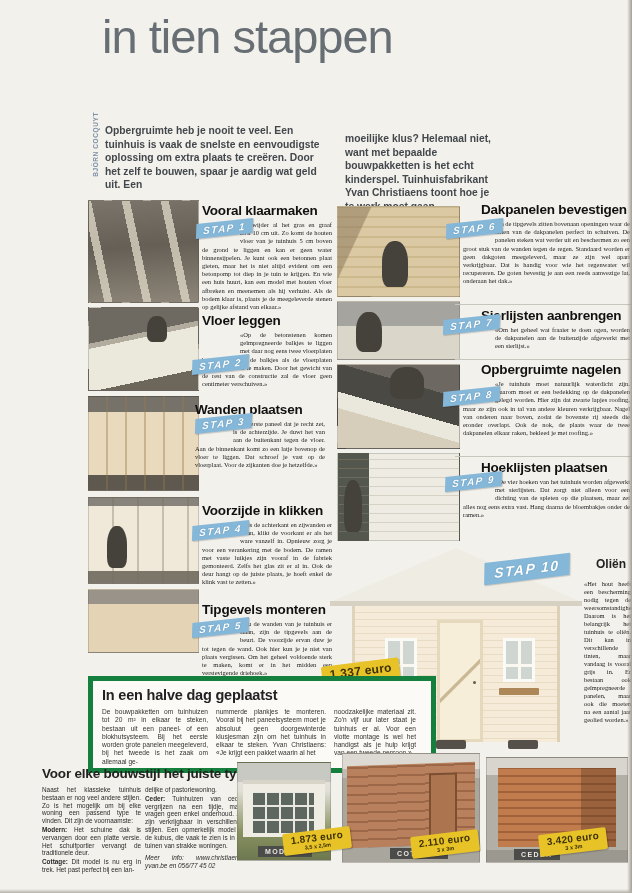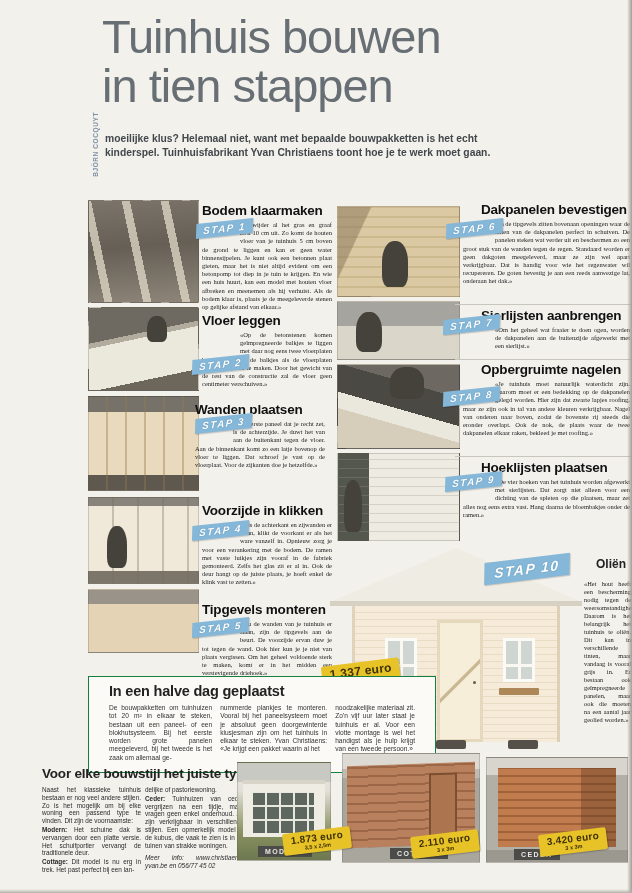--- a/index.html
+++ b/index.html
@@ -143,21 +143,21 @@
   .price .pp { font-size:10px; font-weight:bold; letter-spacing:.3px; }
   .price .ps { font-size:5.5px; font-weight:bold; }
   .price-main { left:322px; top:662px; }
   .price-main .pp { font-size:12px; }
   .price-modern  { left:283px; top:830px; }
   .price-cottage { left:411px; top:833px; }
   .price-ceder   { left:539px; top:831px; }
 
   
   .halvedag { position:absolute; left:88px; top:676px; width:348px; height:97px;
-    background:#fbfaf6; border:1px solid #15803d; padding:6px 20px; }
+    background:#fbfaf6; border:5px solid #15803d; padding:6px 9px; }
   .halvedag h2 { font-size:14.5px; font-weight:bold; letter-spacing:-.2px; margin-bottom:5px; }
   .halvedag .cols { display:flex; gap:8px; }
   .halvedag .cols p { font-size:6.6px; line-height:8.3px; color:#333; text-align:justify; }
   .hd1 { width:106px; } .hd2 { width:110px; } .hd3 { width:82px; }
 
   
   .bouwstijl-title { position:absolute; left:42px; top:766px; font-size:13.5px; font-weight:bold; letter-spacing:-.2px; }
   .bst-col { position:absolute; top:786px; width:99px; }
   .bst-c1 { left:42px; } .bst-c2 { left:145px; }
   .bst-col p { font-size:6.4px; line-height:7.8px; color:#2a2a2a; text-align:justify; margin-bottom:1px; }
@@ -192,25 +192,25 @@
   .lbl-ceder   { left:514px; top:849px; }
 </style>
 </head>
 <body>
 
 <div class="page">
 
   <div class="credit">BJÖRN COCQUYT</div>
 
   <h1 class="headline">
-    <div>Tuinhuis bouwen</div>
     <div>in tien stappen</div>
   </h1>
 
   <div class="intro">
+    <p class="c1">Opbergruimte heb je nooit te veel. Een tuinhuis is vaak de snelste en eenvoudigste oplossing om extra plaats te creëren. Door het zelf te bouwen, spaar je aardig wat geld uit. Een</p>
     <p class="c2">moeilijke klus? Helemaal niet, want met bepaalde bouwpakketten is het echt kinderspel. Tuinhuisfabrikant Yvan Christiaens toont hoe je te werk moet gaan.</p>
   </div>
 
   <div class="photo ph1"></div>
   <div class="photo ph2">
       <i class="fig fig-ph2"></i>
     </div>
   <div class="photo ph3"></div>
   <div class="photo ph4">
       <i class="fig fig-ph4"></i>
@@ -224,21 +224,21 @@
       <i class="fig fig-m2"></i>
     </div>
   <div class="photo m3">
       <i class="fig fig-m3"></i>
     </div>
   <div class="photo m4">
       <i class="fig fig-m4"></i>
     </div>
 
   <div class="step s1">
-    <h3>Bodem klaarmaken</h3>
+    <h3>Vooral klaarmaken</h3>
     <p><span class="gap"></span><span>«Verwijder al het gras en graaf zo'n 10 cm uit. Zo komt de houten vloer van je tuinhuis 5 cm boven de grond te liggen en kan er geen water binnensijpelen. Je kunt ook een betonnen plaat gieten, maar het is niet altijd evident om een betonpomp tot diep in je tuin te krijgen. En wie een huis huurt, kan een model met houten vloer afbreken en meenemen als hij verhuist. Als de bodem klaar is, plaats je de meegeleverde stenen op gelijke afstand van elkaar.»</span></p>
   </div>
   <div class="step s2">
     <h3>Vloer leggen</h3>
     <p><span class="gap"></span><span>«Op de betonstenen komen geïmpregneerde balkjes te liggen met daar nog eens twee vloerplaten bovenop. Zowel de balkjes als de vloerplaten hoef je niet vast te maken. Door het gewicht van de rest van de constructie zal de vloer geen centimeter verschuiven.»</span></p>
   </div>
   <div class="step s3">
     <h3>Wanden plaatsen</h3>
     <p><span class="gap"></span><span>«Het eerste paneel dat je recht zet, is de achterzijde. Je duwt het van aan de buitenkant tegen de vloer. Aan de binnenkant komt zo een latje bovenop de vloer te liggen. Dat schroef je vast op de vloerplaat. Voor de zijkanten doe je hetzelfde.»</span></p>
   </div>

